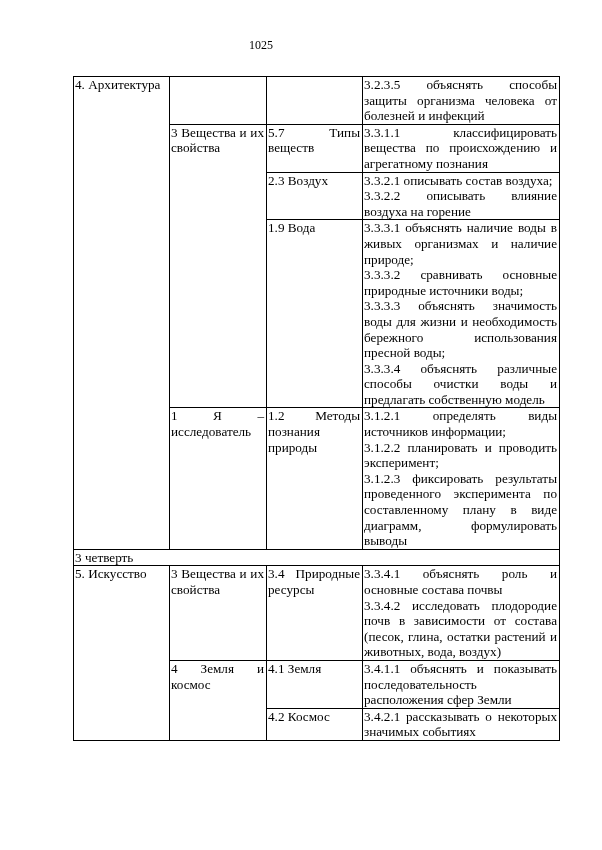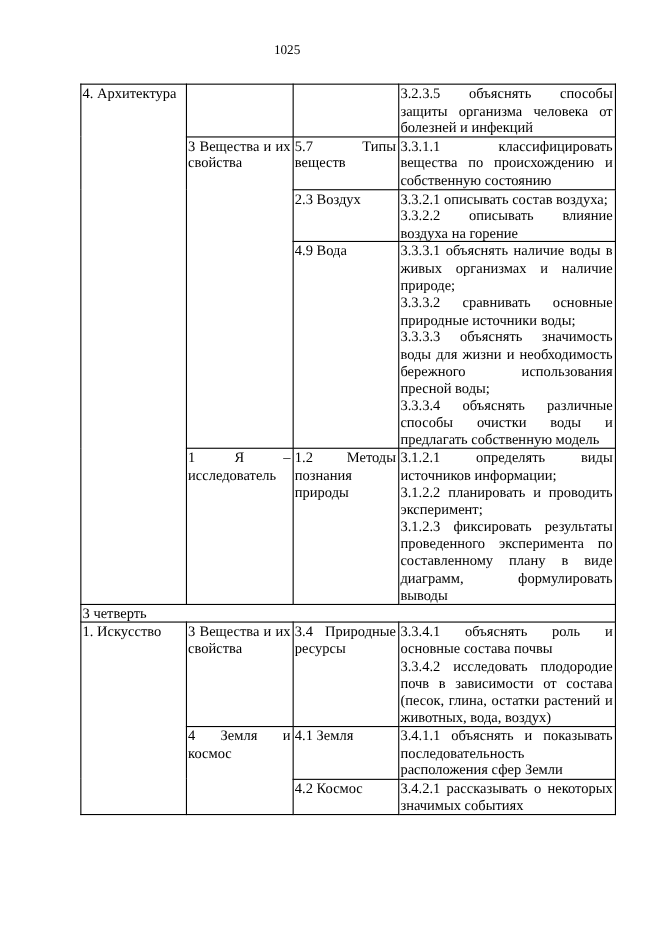--- a/index.html
+++ b/index.html
@@ -63,37 +63,37 @@
     </tr>
 
     <tr>
       <td rowspan="3">
         <span class="p">3 Вещества и их свойства</span>
       </td>
       <td>
         <span class="p">5.7 Типы веществ</span>
       </td>
       <td>
-        <span class="p">3.3.1.1 классифицировать вещества по происхождению и собственную состоянию</span>
+        <span class="p">3.3.1.1 классифицировать вещества по происхождению и агрегатному познания</span>
       </td>
     </tr>
 
     <tr>
       <td>
         <span>2.3 Воздух</span>
       </td>
       <td>
         <span class="p">3.3.2.1 описывать состав воздуха;</span>
         <span class="p">3.3.2.2 описывать влияние воздуха на горение</span>
       </td>
     </tr>
 
     <tr>
       <td>
-        <span>4.9 Вода</span>
+        <span>1.9 Вода</span>
       </td>
       <td>
         <span class="p">3.3.3.1 объяснять наличие воды в живых организмах и наличие природе;</span>
         <span class="p">3.3.3.2 сравнивать основные природные источники воды;</span>
         <span class="p">3.3.3.3 объяснять значимость воды для жизни и необходимость бережного использования пресной воды;</span>
         <span class="p">3.3.3.4 объяснять различные способы очистки воды и предлагать собственную модель</span>
       </td>
     </tr>
 
     <tr>
@@ -111,21 +111,21 @@
     </tr>
 
     <tr>
       <td colspan="4" class="full">
         <span>3 четверть</span>
       </td>
     </tr>
 
     <tr>
       <td rowspan="3">
-        <span>1. Искусство</span>
+        <span>5. Искусство</span>
       </td>
       <td>
         <span class="p">3 Вещества и их свойства</span>
       </td>
       <td>
         <span class="p">3.4 Природные ресурсы</span>
       </td>
       <td>
         <span class="p">3.3.4.1 объяснять роль и основные состава почвы</span>
         <span class="p">3.3.4.2 исследовать плодородие почв в зависимости от состава (песок, глина, остатки растений и животных, вода, воздух)</span>

